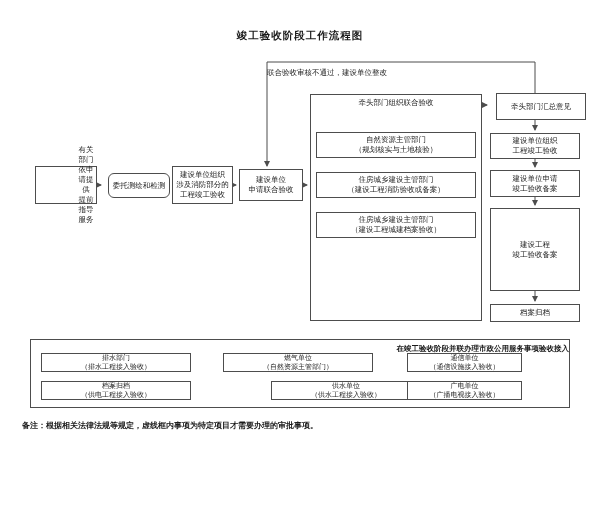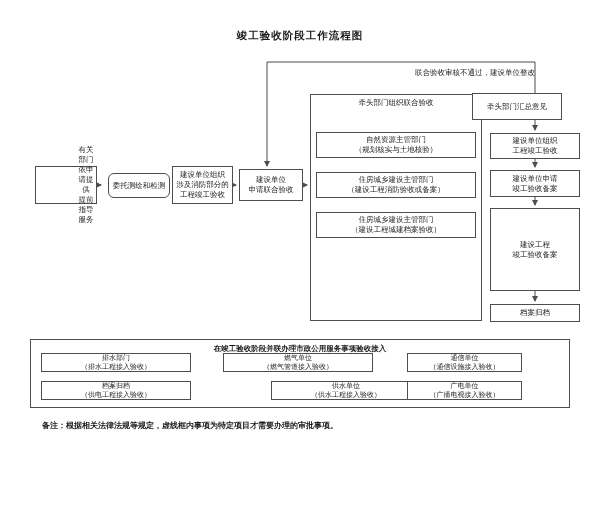--- a/index.html
+++ b/index.html
@@ -17,24 +17,24 @@
     text-align:center; white-space:pre-line; font-size:7.5px; line-height:10px;
   }
   .box.small { font-size:7px; line-height:8.5px; }
   .container-box {
     position:absolute; border:1px solid #4d4d4d; background:#ffffff; box-sizing:border-box;
   }
   .container-title {
     position:absolute; left:0; width:100%; text-align:center; font-size:7.5px;
   }
   .flow-label {
-    position:absolute; font-size:7.5px; text-align:right; white-space:nowrap;
+    position:absolute; font-size:7.5px; text-align:left; white-space:nowrap;
   }
   .note {
-    position:absolute; left:22px; top:420px; font-size:8px; font-weight:bold;margin-left:20px;
+    position:absolute; left:22px; top:420px; font-size:8px; font-weight:bold;
   }
   svg.connectors { position:absolute; top:0; left:0; }
 </style>
 </head>
 <body>
 
 <div class="stage">
 
   <div class="page-title">竣工验收阶段工作流程图</div>
 
@@ -75,35 +75,35 @@
   <div class="container-box" style="left:310px; top:94px; width:172px; height:227px;">
     <div class="container-title" style="top:3px;text-align:center;">牵头部门组织联合验收</div>
     <div class="box" style="left:5px; top:37px; width:160px; height:26px;">自然资源主管部门
 （规划核实与土地核验）</div>
     <div class="box" style="left:5px; top:77px; width:160px; height:26px;">住房城乡建设主管部门
 （建设工程消防验收或备案）</div>
     <div class="box" style="left:5px; top:117px; width:160px; height:26px;">住房城乡建设主管部门
 （建设工程城建档案验收）</div>
   </div>
 
-  <div class="box" style="left:472px; top:93px; width:90px; height:27px;">牵头部门汇总意见</div>
+  <div class="box" style="left:496px; top:93px; width:90px; height:27px;">牵头部门汇总意见</div>
   <div class="box" style="left:490px; top:133px; width:90px; height:26px;">建设单位组织
 工程竣工验收</div>
   <div class="box" style="left:490px; top:170px; width:90px; height:27px;">建设单位申请
 竣工验收备案</div>
   <div class="box" style="left:490px; top:208px; width:90px; height:83px;">建设工程
 竣工验收备案</div>
   <div class="box" style="left:490px; top:304px; width:90px; height:18px;">档案归档</div>
 
   <div class="container-box" style="left:30px; top:339px; width:540px; height:69px;">
-    <div class="container-title" style="top:4px; font-weight:bold;">在竣工验收阶段并联办理市政公用服务事项验收接入</div>
+    <div class="container-title" style="top:4px; font-weight:bold;text-align:right;">在竣工验收阶段并联办理市政公用服务事项验收接入</div>
     <div class="box small" style="left:10px; top:13px; width:150px; height:19px;">排水部门
 （排水工程接入验收）</div>
     <div class="box small" style="left:192px; top:13px; width:150px; height:19px;">燃气单位
-（燃气管道接入验收）</div>
+（自然资源主管部门）</div>
     <div class="box small" style="left:376px; top:13px; width:115px; height:19px;">通信单位
 （通信设施接入验收）</div>
     <div class="box small" style="left:10px; top:41px; width:150px; height:19px;">档案归档
 （供电工程接入验收）</div>
     <div class="box small" style="left:192px; top:41px; width:150px; height:19px;margin-left:48px;">供水单位
 （供水工程接入验收）</div>
     <div class="box small" style="left:376px; top:41px; width:115px; height:19px;">广电单位
 （广播电视接入验收）</div>
   </div>
 

